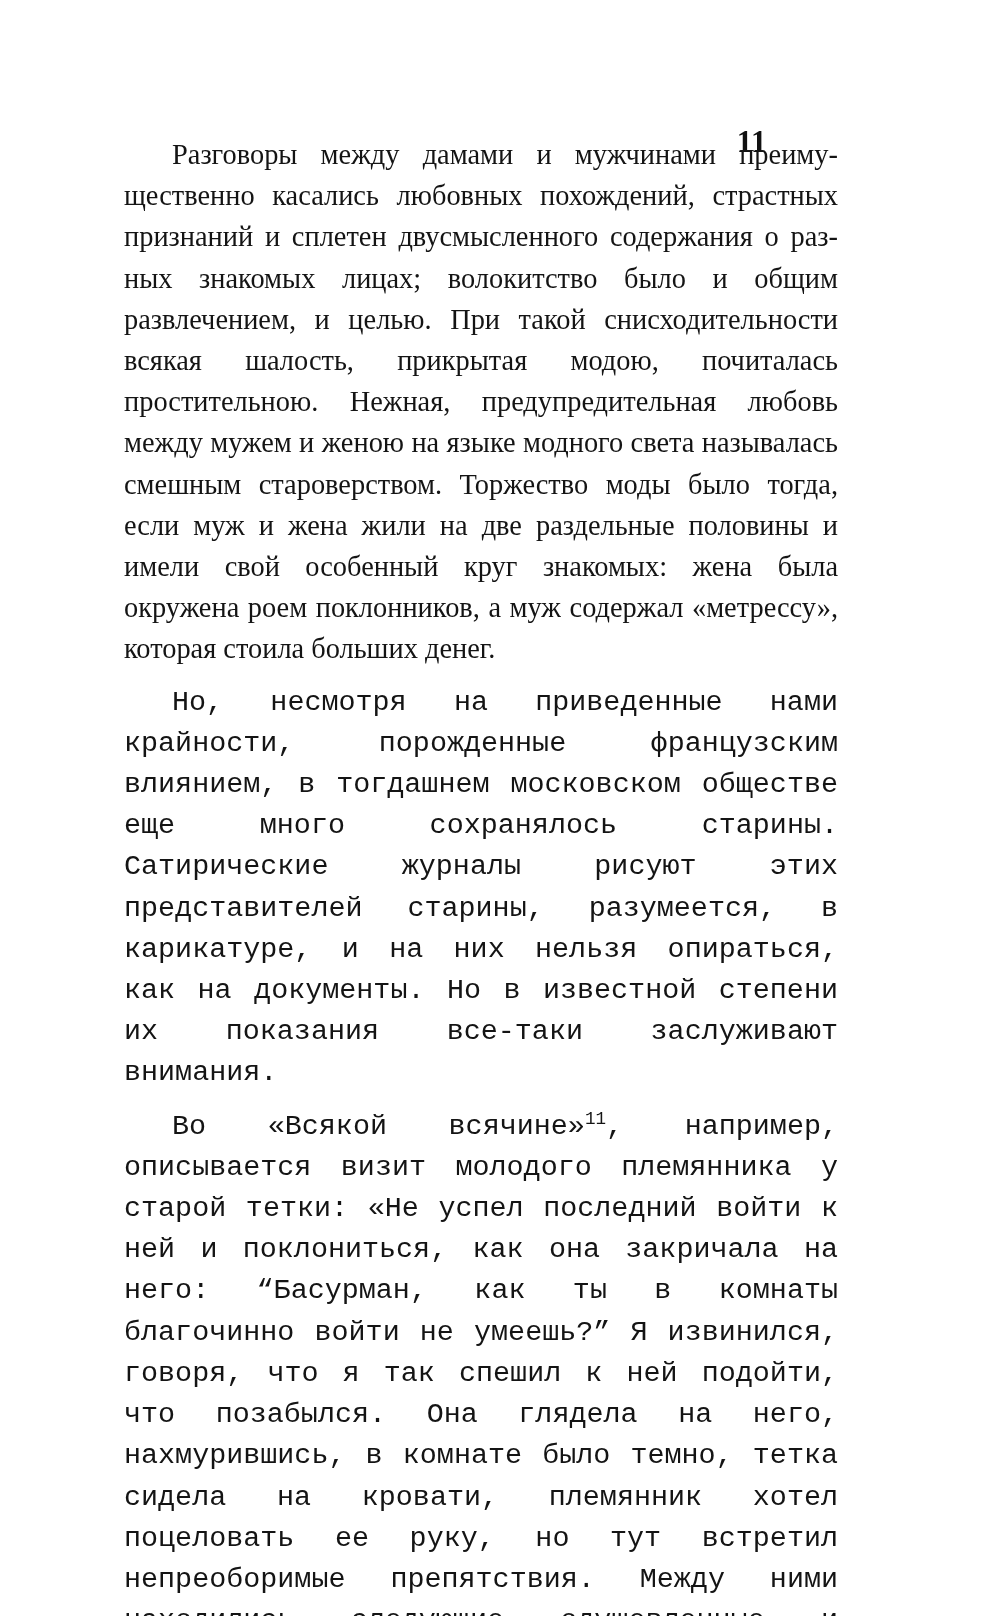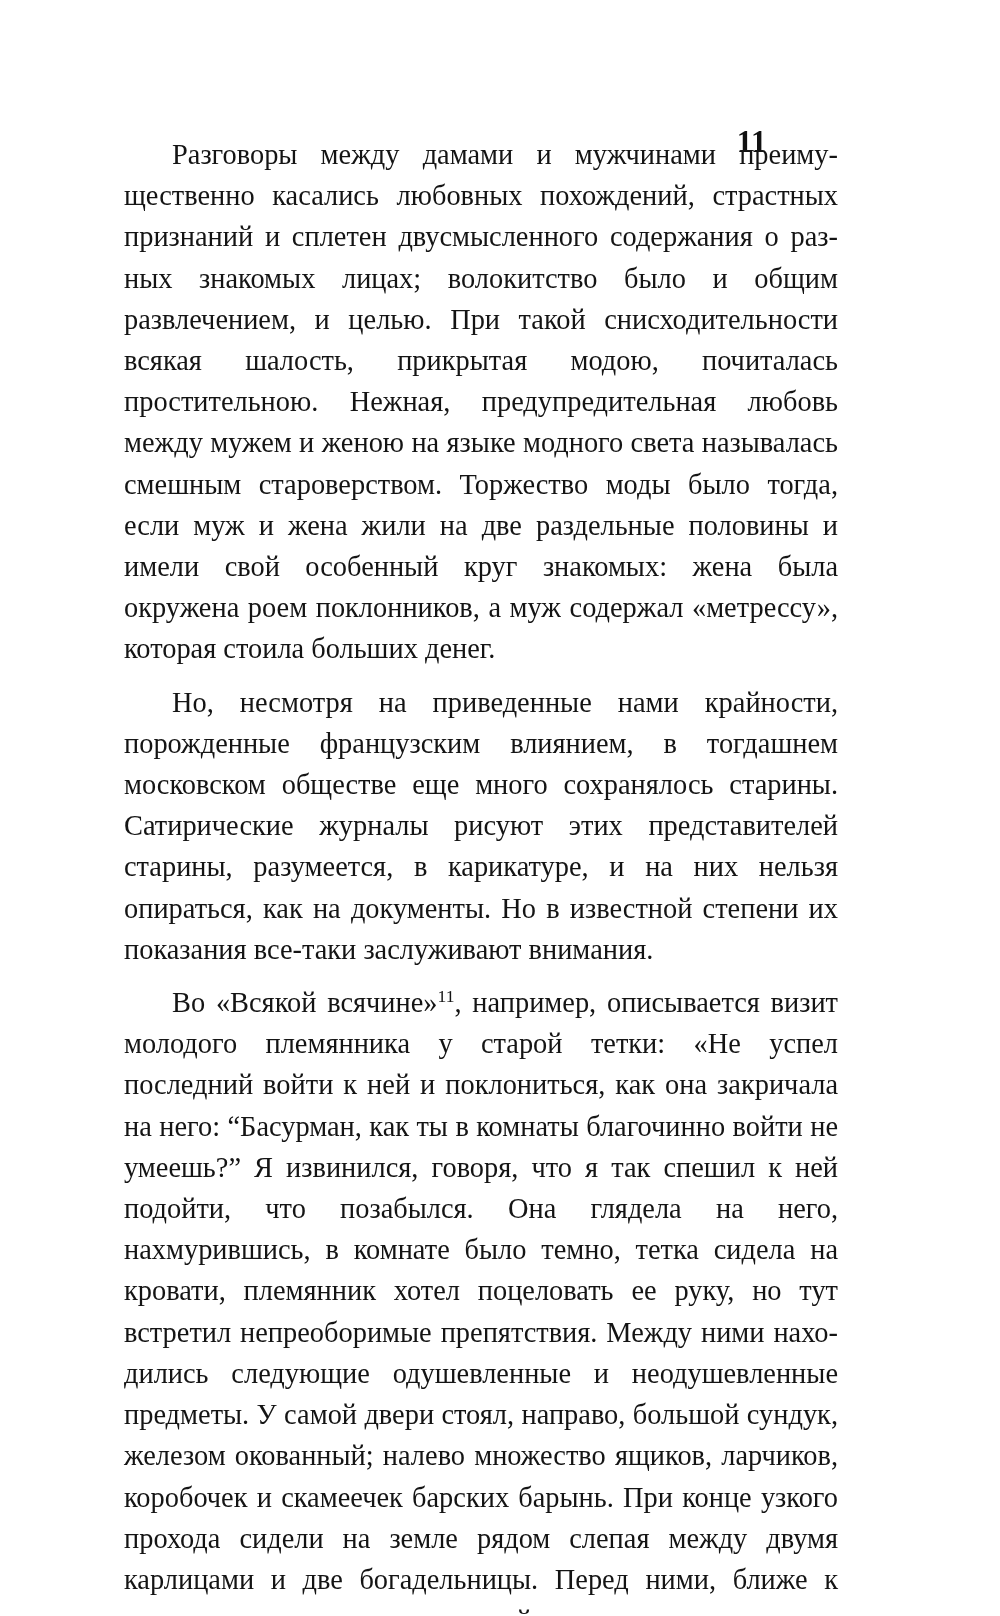--- a/index.html
+++ b/index.html
@@ -41,20 +41,21 @@
   .para {
     margin: 12px;
     text-indent: 48px;
     text-align: justify;
   }
   .para.first-para {
     text-indent: 48px;
   }
   .para + .para {
     margin-top: 0;
+    font-family: Liberation Mono, monospace;
   }
   sup {
     font-size: 0.62em;
     vertical-align: super;
     line-height: 0;
   }
 </style>
 </head>
 <body>
 

